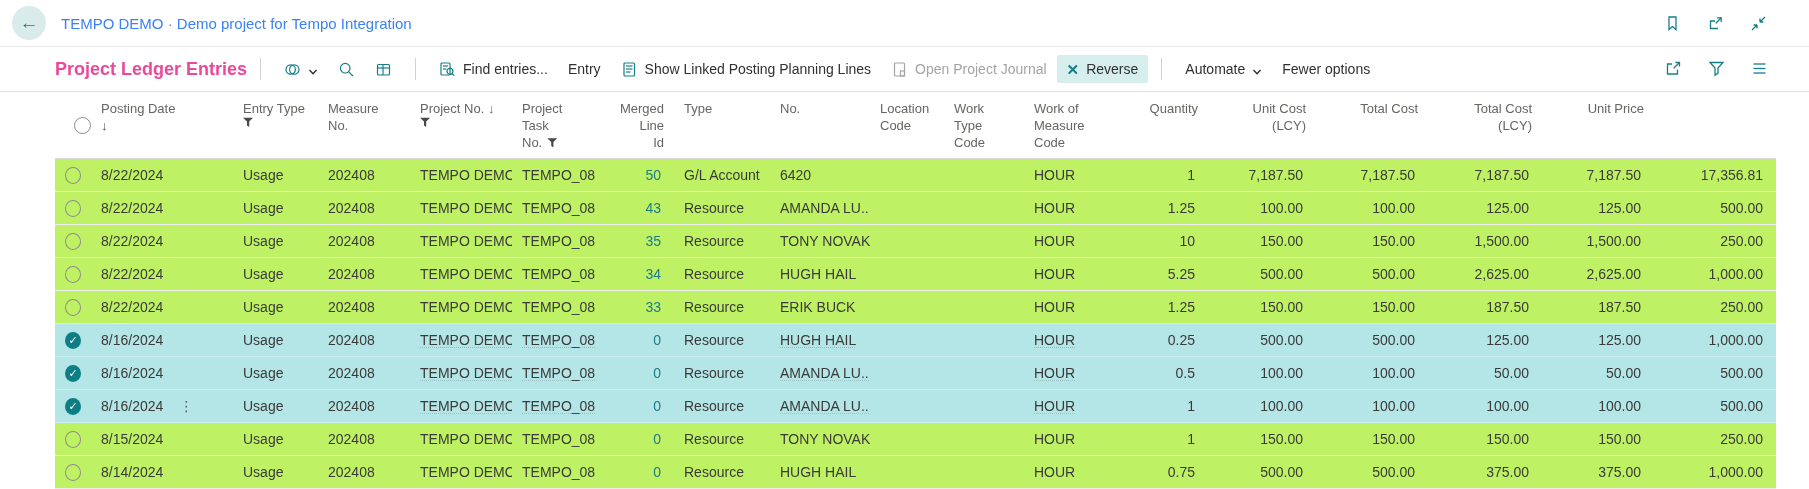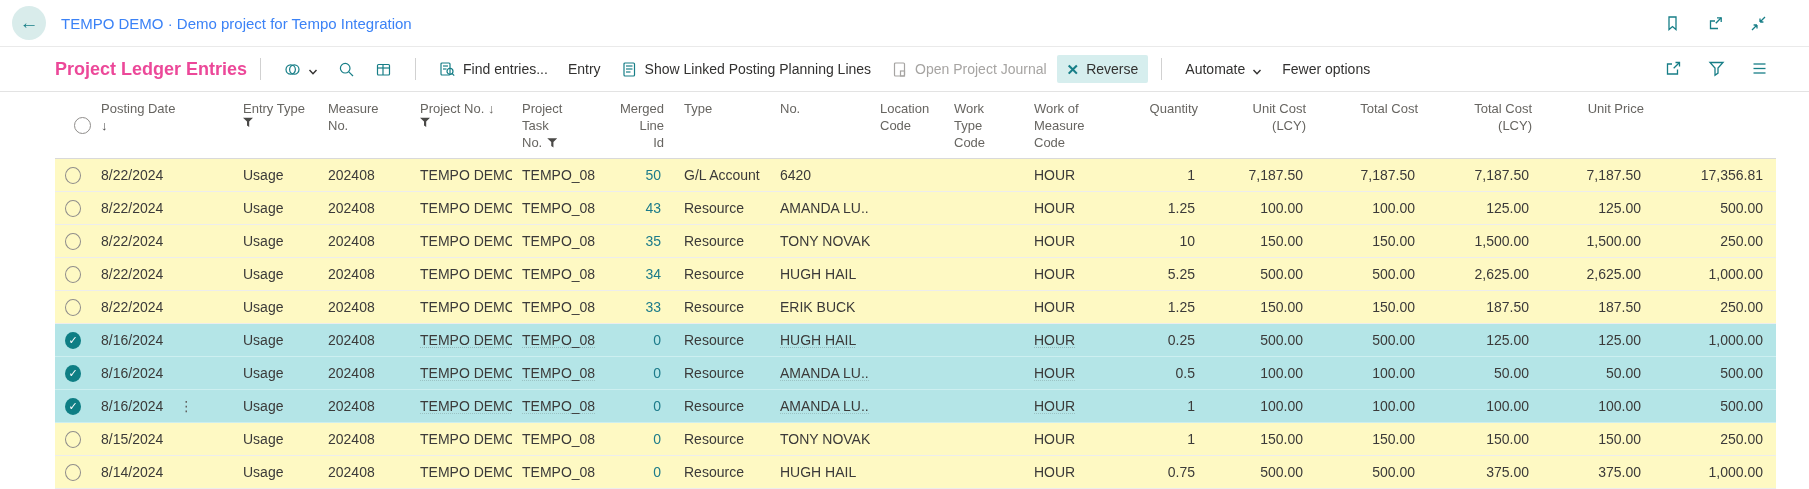--- a/index.html
+++ b/index.html
@@ -48,21 +48,21 @@
   .sort { color:#4a4a4a; }
   .funnel { width:10px; height:10px; background:#4a4947; display:inline-block;
     clip-path:polygon(0 8%, 100% 8%, 62% 46%, 62% 100%, 40% 84%, 40% 46%); }
   .cb { display:flex; align-items:center; justify-content:center; padding:0; }
   .thead .cb { align-items:flex-end; padding-bottom:7px; }
   .circle { width:17px; height:17px; border-radius:50%; border:1px solid #8f8d8b; display:flex;
     align-items:center; justify-content:center; background:transparent; }
   .circle.on { border:none; background:var(--check,#0e7e84); }
   .ck { color:#fff; font-size:11px; line-height:1; }
 
-  .trow { height:33px; border-bottom:1px solid #ededed; background:#fef9c3; align-items:center; cursor:pointer; }
+  .trow { height:33px; border-bottom:1px solid #ededed; background:#bef264; align-items:center; cursor:pointer; }
   .trow.sel { background:var(--selection,#b4e5e7); border-bottom-color:#cdeff0; }
   .cell { padding:0 10px; font-size:14px; color:#3b3a39; white-space:nowrap; overflow:hidden; }
   .cell.al-r { text-align:right; padding-right:13px; }
   .link { color:var(--link,#1c7b8a); }
   .drill { text-decoration:underline; text-decoration-style:dotted; text-underline-offset:3px; }
   .focuscell { text-decoration:underline; text-underline-offset:3px; }
   .rowmenu { margin-left:16px; color:#5f5d5b; font-size:14px; }
 </style>
 </head>
 <body>

